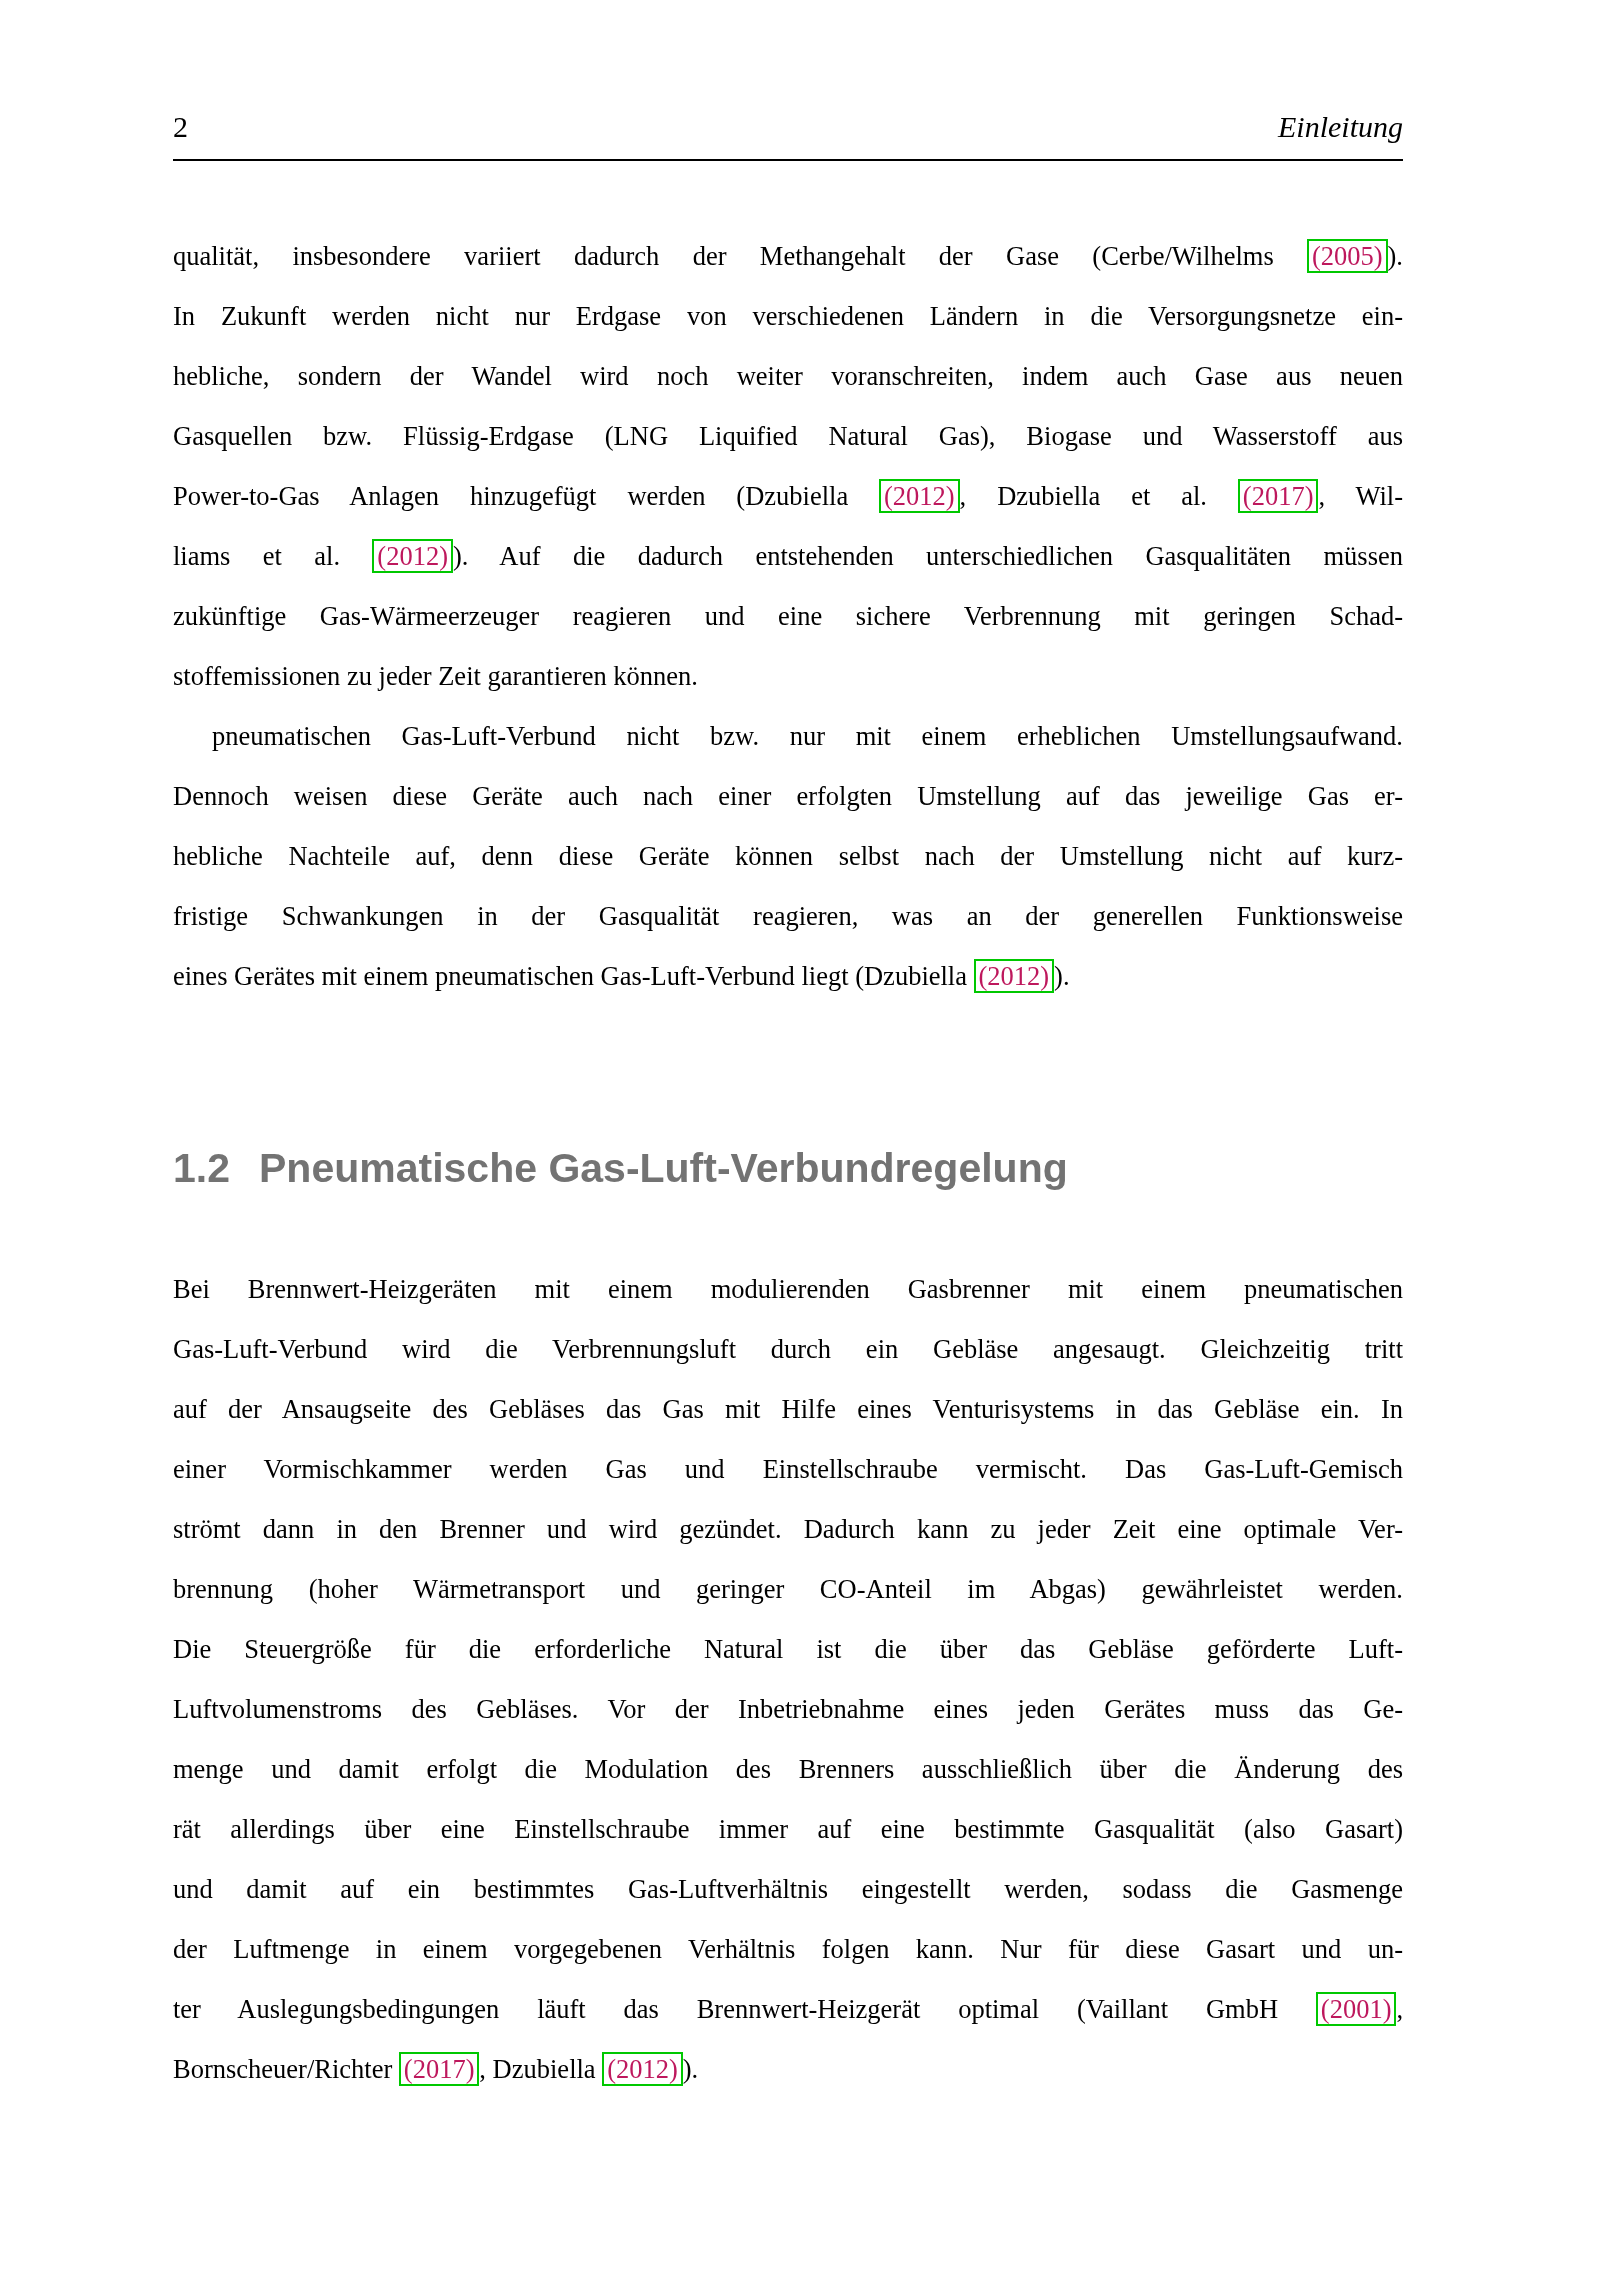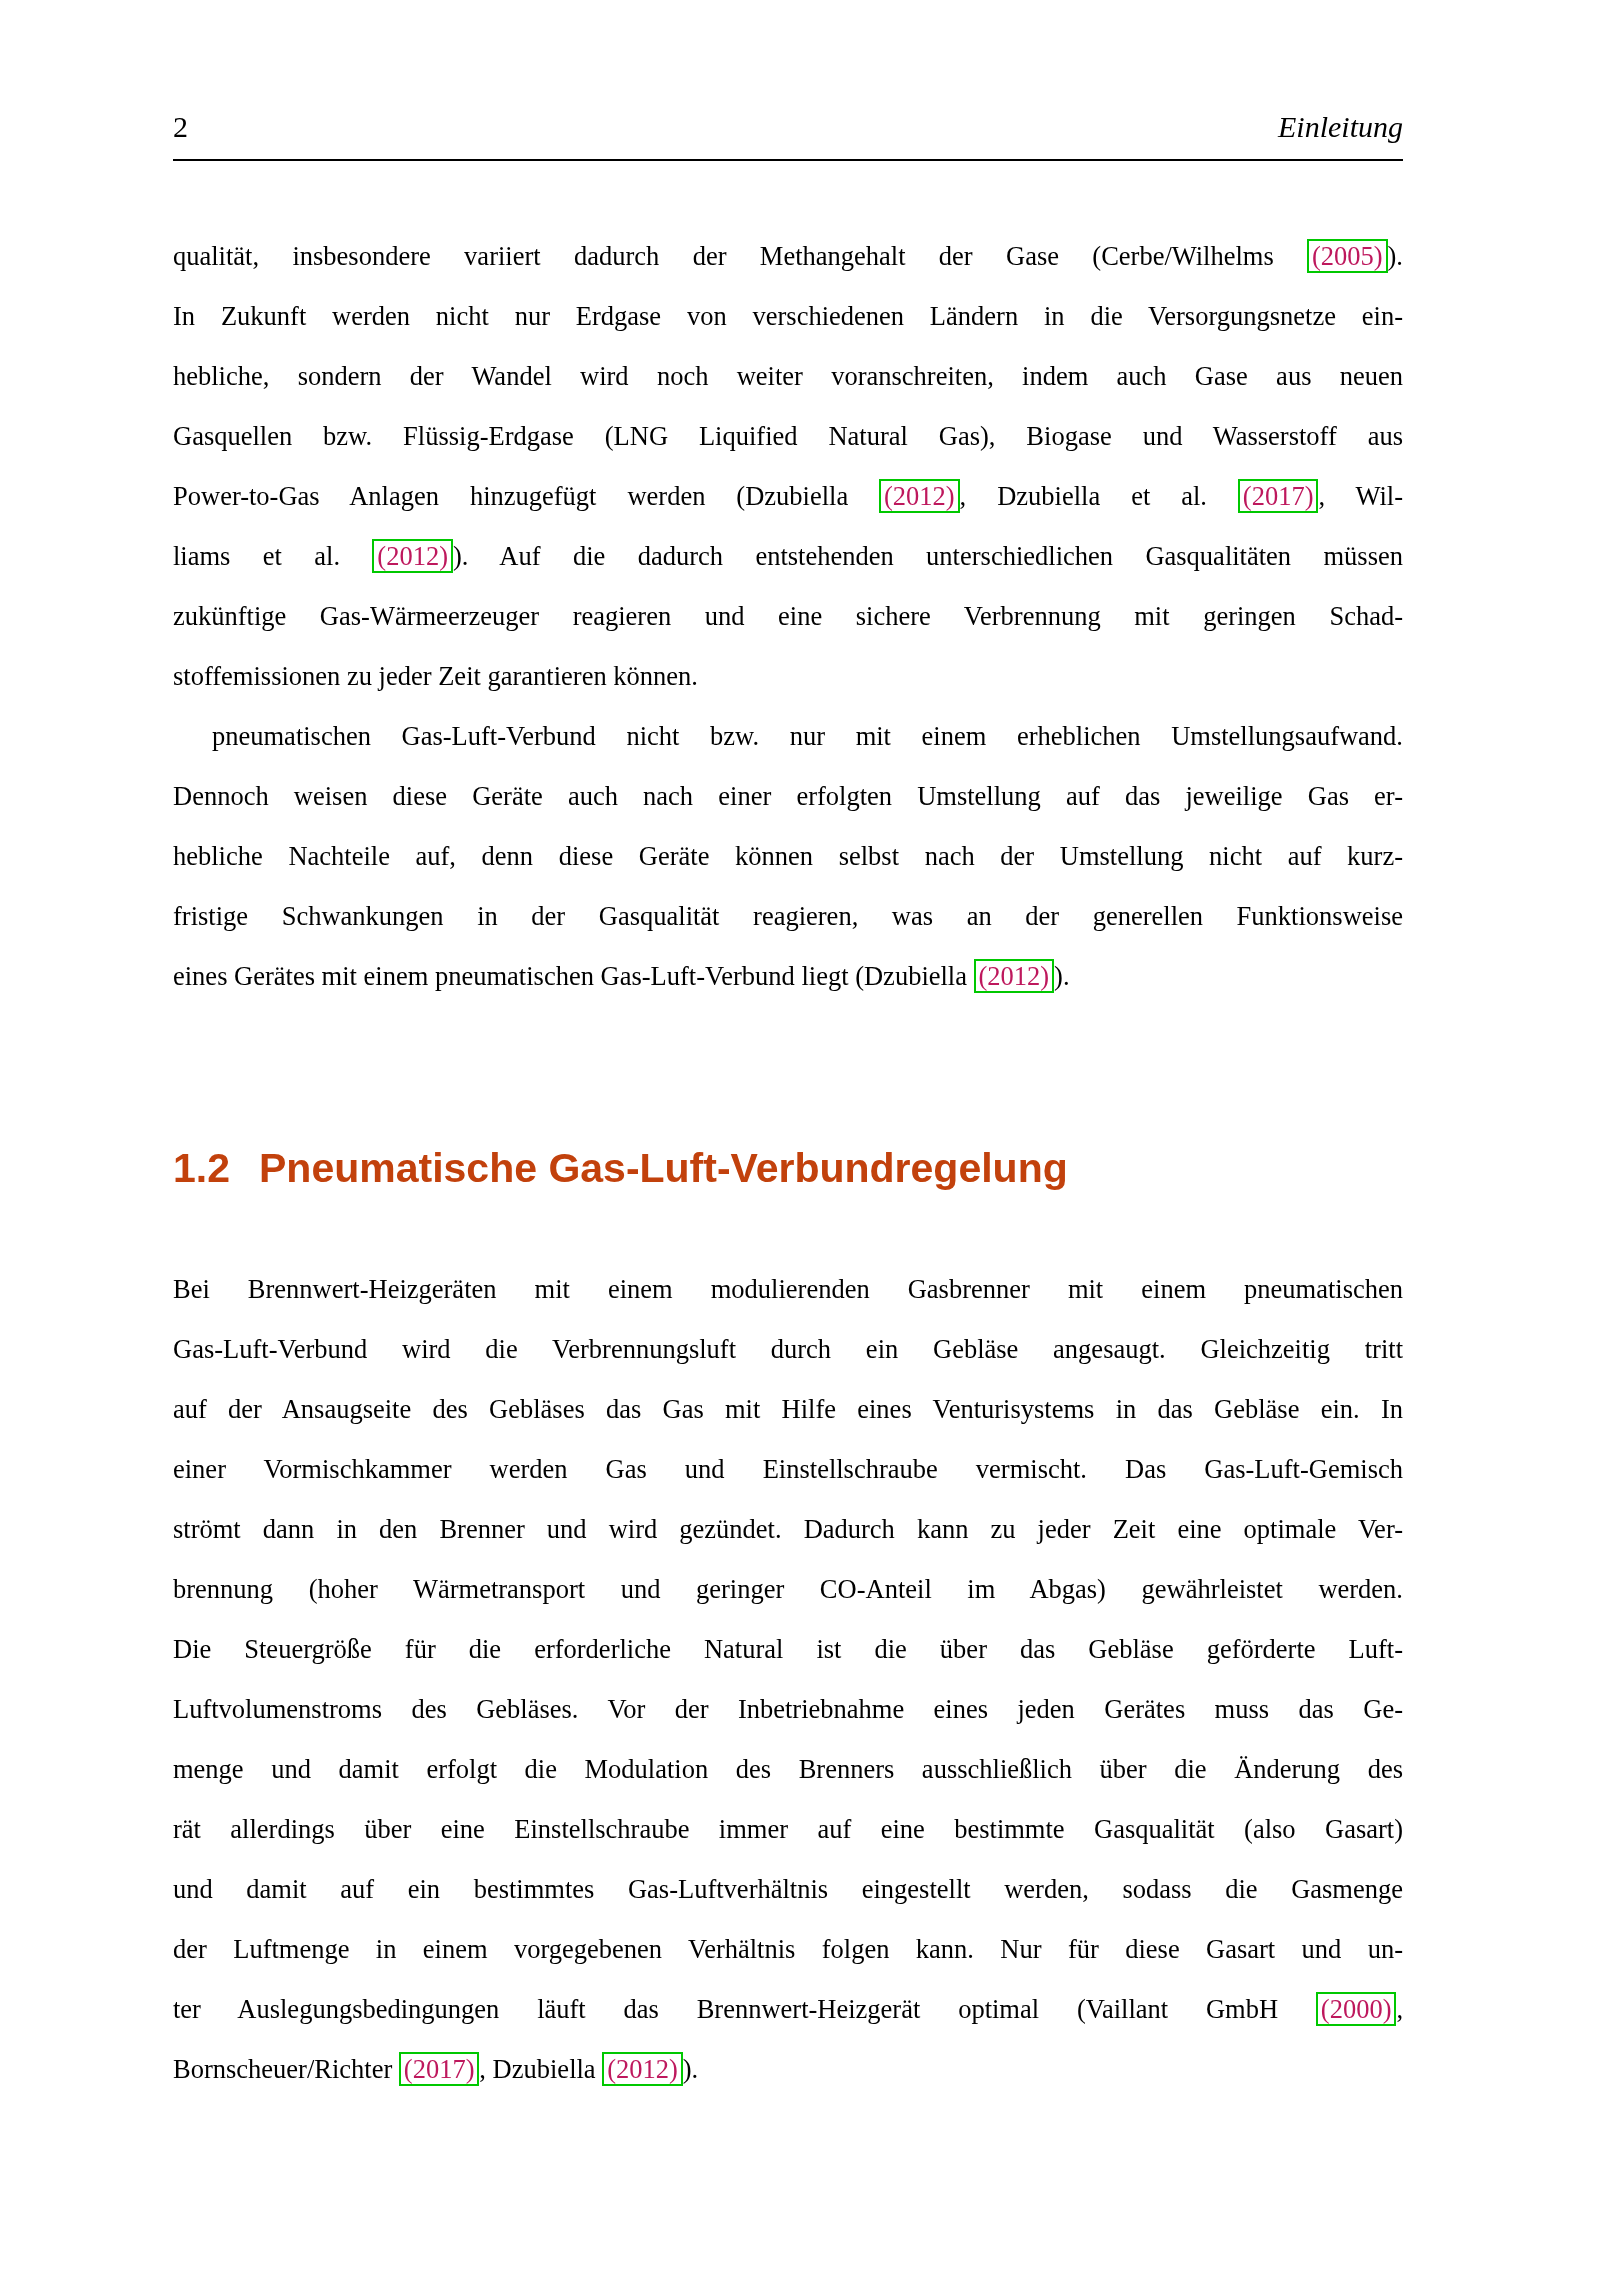--- a/index.html
+++ b/index.html
@@ -50,21 +50,21 @@
     cursor: pointer;
   }
   
   .section-heading {
     font-family: "Liberation Sans", "DejaVu Sans", sans-serif;
     font-weight: bold;
     font-size: 41px;
     line-height: 51px;
     margin-top: 137px;
     margin-bottom: 65px;
-    color: #c2410c;
+    color: #737373;
   }
   .sec-num { margin-right: 29px; }
 </style>
 </head>
 <body>
 
 <div class="page">
   <header class="pagehead">
     <span>2</span>
     <span class="head-title">Einleitung</span>
@@ -94,18 +94,18 @@
         <div class="line">auf der Ansaugseite des Gebläses das Gas mit Hilfe eines Venturisystems in das Gebläse ein. In</div>
         <div class="line">einer Vormischkammer werden Gas und Einstellschraube vermischt. Das Gas-Luft-Gemisch</div>
         <div class="line">strömt dann in den Brenner und wird gezündet. Dadurch kann zu jeder Zeit eine optimale Ver-</div>
         <div class="line">brennung (hoher Wärmetransport und geringer CO-Anteil im Abgas) gewährleistet werden.</div>
         <div class="line">Die Steuergröße für die erforderliche Natural ist die über das Gebläse geförderte Luft-</div>
         <div class="line">Luftvolumenstroms des Gebläses. Vor der Inbetriebnahme eines jeden Gerätes muss das Ge-</div>
         <div class="line">menge und damit erfolgt die Modulation des Brenners ausschließlich über die Änderung des</div>
         <div class="line">rät allerdings über eine Einstellschraube immer auf eine bestimmte Gasqualität (also Gasart)</div>
         <div class="line">und damit auf ein bestimmtes Gas-Luftverhältnis eingestellt werden, sodass die Gasmenge</div>
         <div class="line">der Luftmenge in einem vorgegebenen Verhältnis folgen kann. Nur für diese Gasart und un-</div>
-        <div class="line">ter Auslegungsbedingungen läuft das Brennwert-Heizgerät optimal (Vaillant GmbH <a class="cite">(2000)</a>,</div>
+        <div class="line">ter Auslegungsbedingungen läuft das Brennwert-Heizgerät optimal (Vaillant GmbH <a class="cite">(2001)</a>,</div>
         <div class="line last">Bornscheuer/Richter <a class="cite">(2017)</a>, Dzubiella <a class="cite">(2012)</a>).</div>
       </div>
     </main>
 </div>
 
 
 </body></html>

